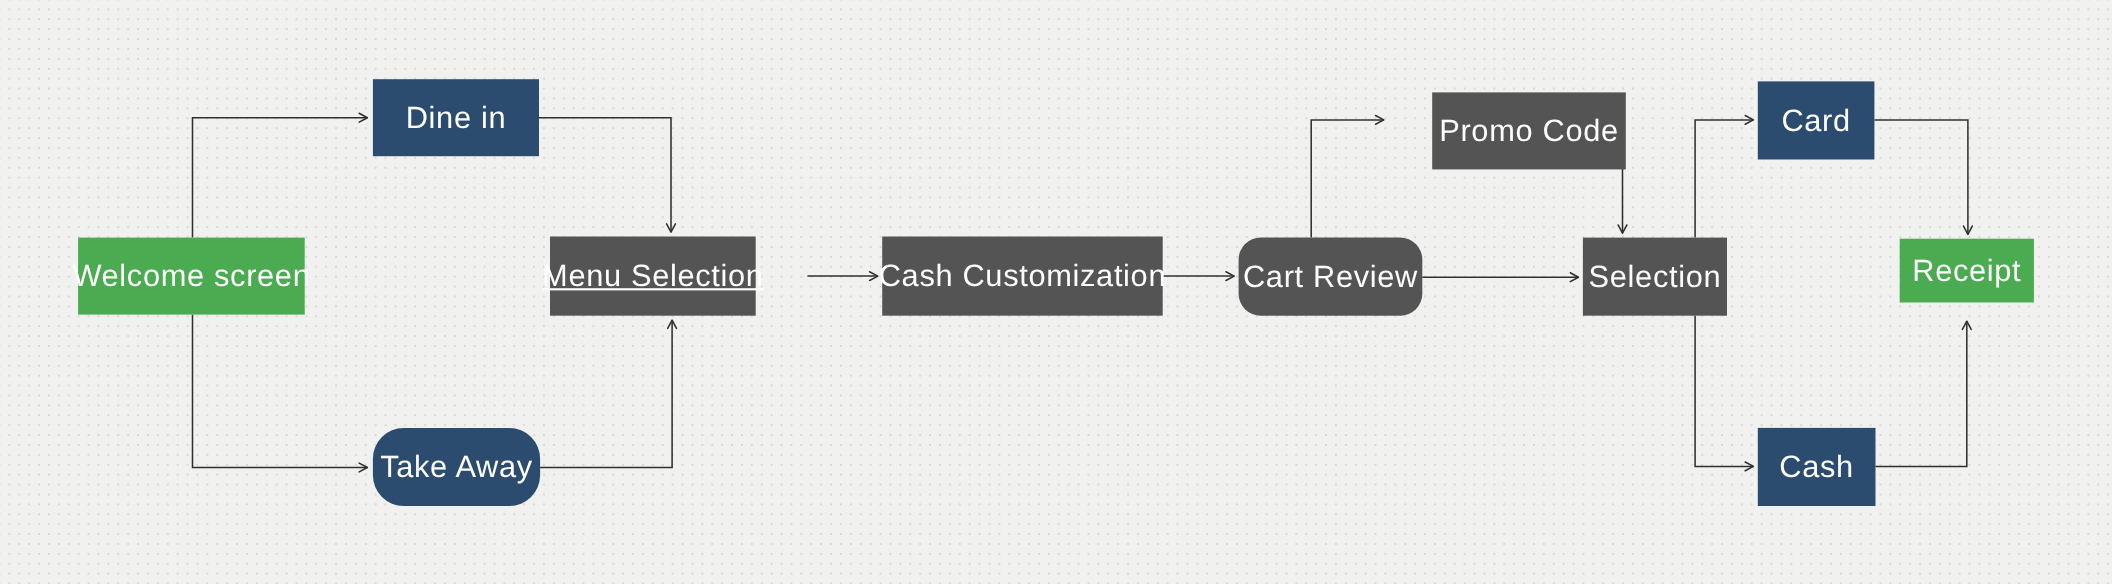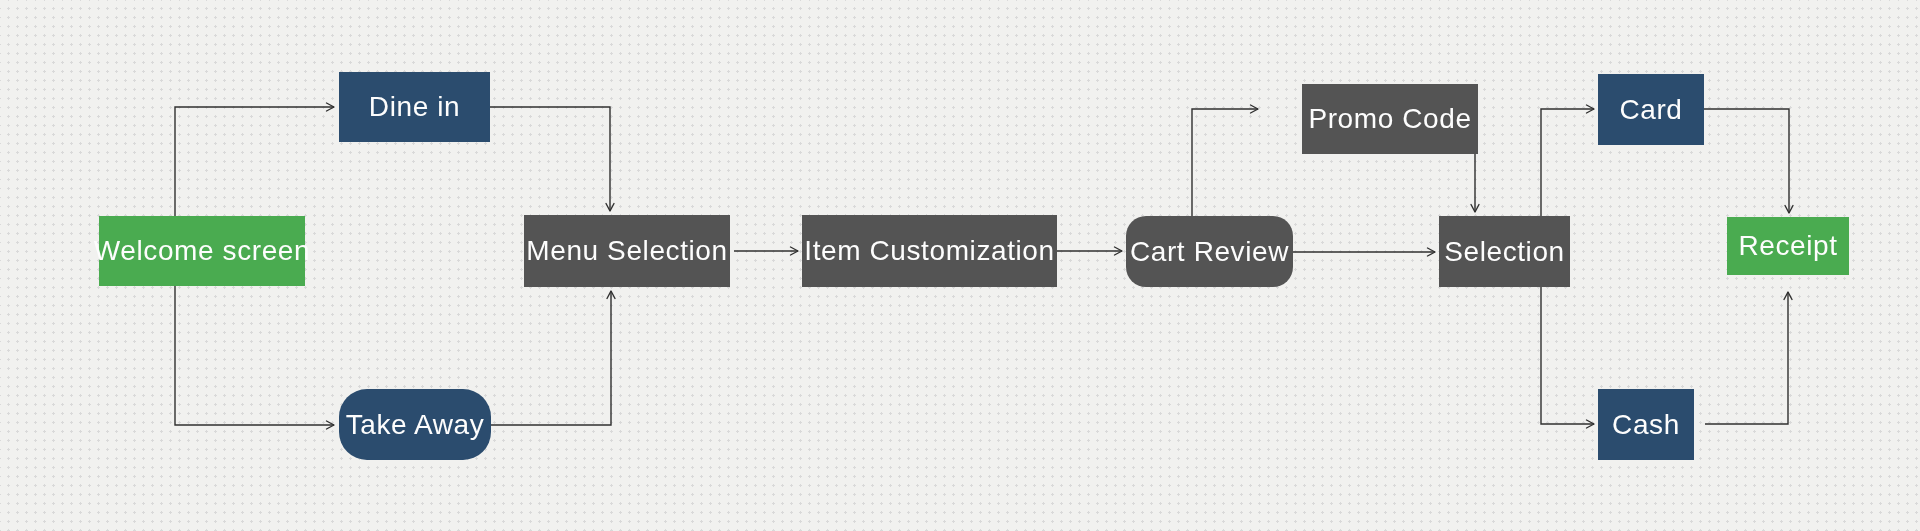--- a/index.html
+++ b/index.html
@@ -71,25 +71,25 @@
     <polyline points="1057,251 1122,251" marker-end="url(#arrow)"></polyline>
     <polyline points="1192,216 1192,109 1258,109" marker-end="url(#arrow)"></polyline>
     <polyline points="1437,109 1475,109 1475,212" marker-end="url(#arrow)"></polyline>
     <polyline points="1293,252 1435,252" marker-end="url(#arrow)"></polyline>
     <polyline points="1541,216 1541,109 1594,109" marker-end="url(#arrow)"></polyline>
     <polyline points="1704,109 1789,109 1789,213" marker-end="url(#arrow)"></polyline>
     <polyline points="1541,287 1541,424 1594,424" marker-end="url(#arrow)"></polyline>
     <polyline points="1705,424 1788,424 1788,292" marker-end="url(#arrow)"></polyline>
   </svg>
 
-  <div class="node" style="left: 71px; top: 216px; width: 206px; height: 70px; background-color: rgb(74, 171, 80); margin-left: 28px;">Welcome screen</div>
+  <div class="node" style="left: 71px; top: 216px; width: 206px; height: 70px; background-color: rgb(74, 171, 80);">Welcome screen</div>
   <div class="node" style="left: 339px; top: 72px; width: 151px; height: 70px; background-color: rgb(43, 76, 110);">Dine in</div>
   <div class="node" style="left: 339px; top: 389px; width: 152px; height: 71px; background-color: rgb(43, 76, 110); border-radius: 28px;">Take Away</div>
-  <div class="node" style="left: 524px; top: 215px; width: 206px; height: 72px; background-color: rgb(84, 84, 84);">Menu Selection</div>
-  <div class="node" style="left: 802px; top: 215px; width: 255px; height: 72px; background-color: rgb(84, 84, 84);">Item Customization</div>
+  <div class="node" style="left: 500px; top: 215px; width: 187px; height: 72px; background-color: rgb(84, 84, 84); text-decoration: underline;">Menu Selection</div>
+  <div class="node" style="left: 802px; top: 215px; width: 255px; height: 72px; background-color: rgb(84, 84, 84);">Cash Customization</div>
   <div class="node" style="left: 1126px; top: 216px; width: 167px; height: 71px; background-color: rgb(84, 84, 84); border-radius: 20px;">Cart Review</div>
   <div class="node" style="left: 1262px; top: 84px; width: 176px; height: 70px; background-color: rgb(84, 84, 84); margin-left: 40px;">Promo Code</div>
   <div class="node" style="left: 1439px; top: 216px; width: 131px; height: 71px; background-color: rgb(84, 84, 84);">Selection</div>
   <div class="node" style="left: 1598px; top: 74px; width: 106px; height: 71px; background-color: rgb(43, 76, 110);">Card</div>
-  <div class="node" style="left: 1598px; top: 389px; width: 96px; height: 71px; background-color: rgb(43, 76, 110);">Cash</div>
+  <div class="node" style="left: 1598px; top: 389px; width: 107px; height: 71px; background-color: rgb(43, 76, 110);">Cash</div>
   <div class="node" style="left: 1727px; top: 217px; width: 122px; height: 58px; background-color: rgb(74, 171, 80);">Receipt</div>
 
 </div>
 
 </body></html>

